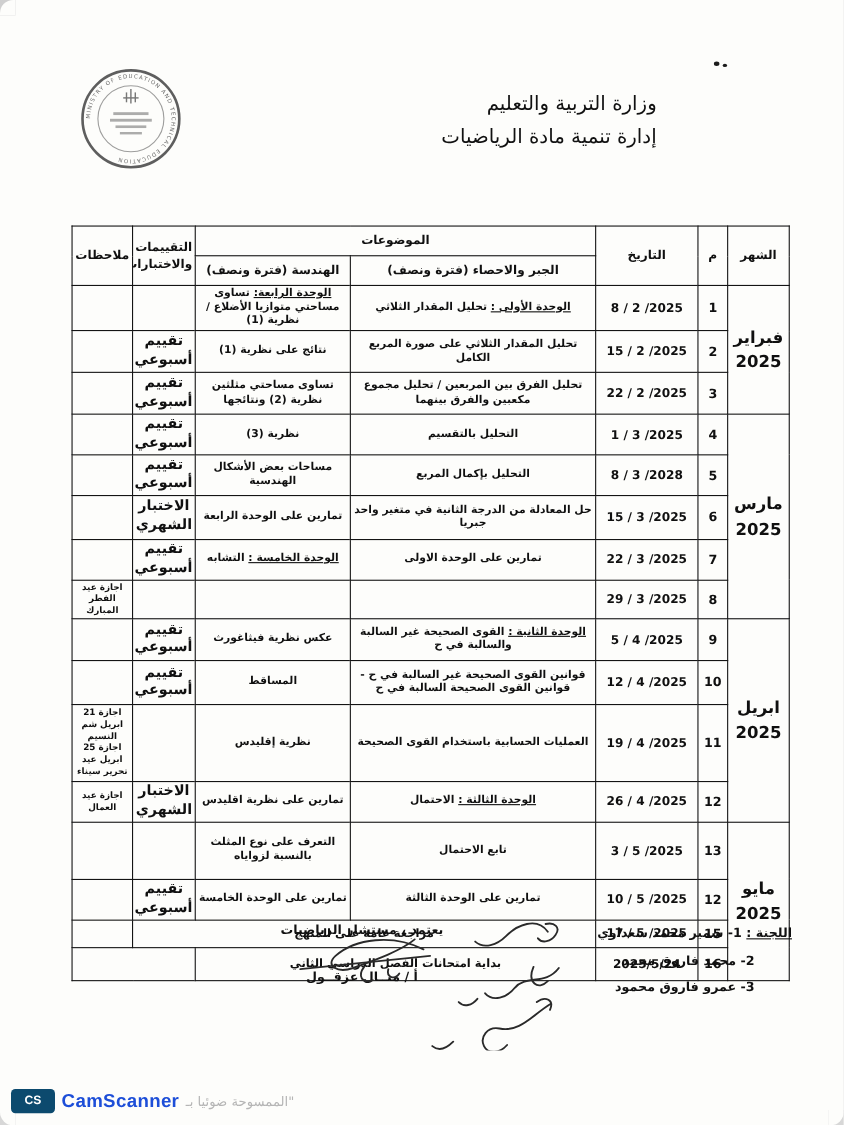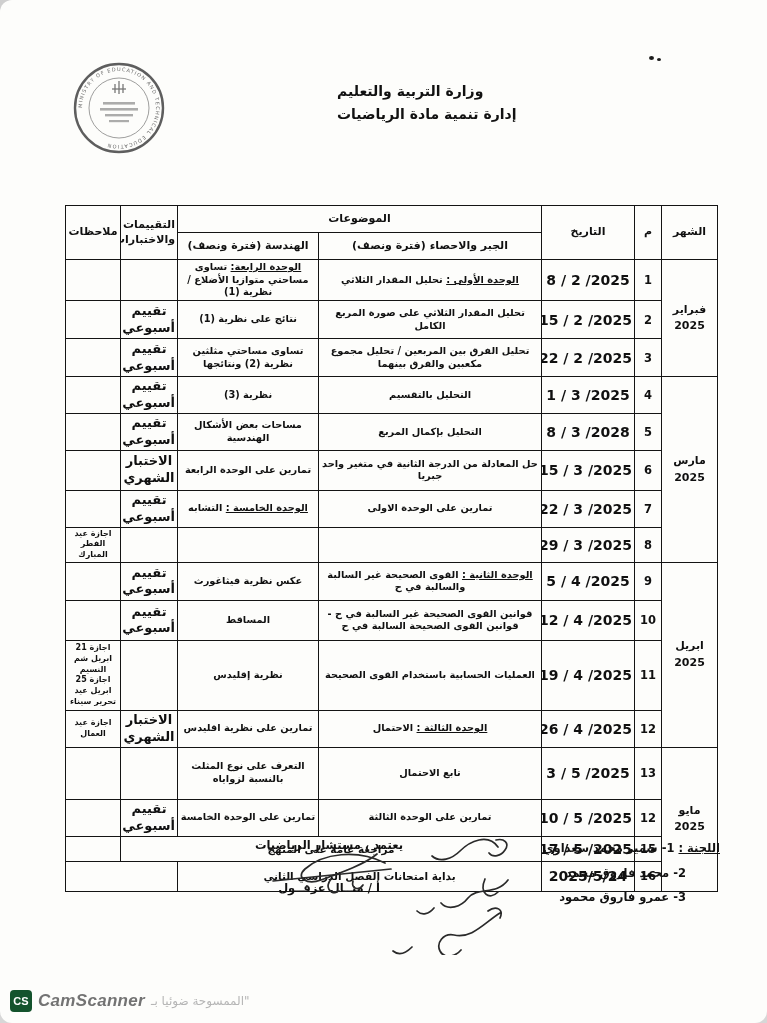--- a/index.html
+++ b/index.html
@@ -4,60 +4,60 @@
 <style>
   html,body{margin:0;padding:0;background:#e9e9e9;}
   .page{position:relative;width:767px;height:1023px;background:#fdfdfb;
         font-family:"DejaVu Sans",sans-serif;color:#111;overflow:hidden;margin:0 auto;}
   
   .corner{position:absolute;width:14px;height:14px;background:transparent;}
   .corner.tl{top:0;left:0;border-top-left-radius:12px;box-shadow:-6px -6px 0 6px #cfcfcf;}
   .corner.bl{bottom:0;left:0;border-bottom-left-radius:12px;box-shadow:-6px 6px 0 6px #d7d7d7;}
   .corner.br{bottom:0;right:0;border-bottom-right-radius:12px;box-shadow:6px 6px 0 6px #d7d7d7;}
 
-  .ministry{position:absolute;top:80px;left:337px;width:260px;text-align:left;
-            font-weight:bold;font-size:14px;line-height:1.65;direction:rtl;}
+  .ministry{position:absolute;top:80px;left:337px;width:260px;text-align:right;
+            font-weight:normal;font-size:18px;line-height:1.65;direction:rtl;}
   .doc-title{position:absolute;top:158px;left:80px;width:640px;text-align:center;
              font-weight:bold;font-size:12.5px;line-height:1.7;direction:rtl;}
 
   .ink-dot{position:absolute;background:#1c1c1c;border-radius:50%;}
 
   
   .stamp{position:absolute;top:58px;left:66px;width:106px;height:102px;opacity:.82;}
 
   
   table.sched{position:absolute;top:205px;left:65px;width:652px;border-collapse:collapse;
               table-layout:fixed;direction:rtl;}
   table.sched th,table.sched td{border:1.6px solid #141414;font-weight:bold;color:#101010;
               text-align:center;vertical-align:middle;padding:1px 2px;overflow:hidden;}
   table.sched th{font-size:11px;line-height:1.35;}
-  td.month{font-size:11px;line-height:1.5;}
+  td.month{font-size:15px;line-height:1.5;}
   td.num{font-size:11.5px;}
-  td.date{font-size:14px;white-space:nowrap;}
+  td.date{font-size:11px;white-space:nowrap;}
   td.alg,td.geo{font-size:9.8px;line-height:1.3;}
   td.eval{font-size:13px;line-height:1.3;}
   td.note{font-size:8px;line-height:1.35;}
   td.merged{font-size:10.5px;}
   .u{text-decoration:underline;}
 
   
   .committee{position:absolute;top:836px;left:505px;width:215px;direction:rtl;text-align:right;
              font-weight:bold;font-size:11.5px;line-height:2.15;}
   .committee .m2,.committee .m3{padding-right:34px;}
   .approval{position:absolute;top:838px;left:239px;width:180px;direction:rtl;text-align:center;
             font-weight:bold;font-size:11.5px;}
   .approval .sig-name{margin-top:29px;}
   .sig-svg{position:absolute;pointer-events:none;}
 
   
   .scanbar{position:absolute;left:10px;top:990px;display:flex;align-items:center;gap:6px;
            font-family:"Liberation Sans",sans-serif;}
-  .cs-box{width:22px;height:22px;border-radius:4px;background:#14532d;color:#fff;
+  .cs-box{width:40px;height:22px;border-radius:4px;background:#0c4a6e;color:#fff;
           font-size:11px;font-weight:bold;display:flex;align-items:center;justify-content:center;}
-  .cs-word{color:#737373;font-size:17px;font-weight:bold;letter-spacing:.3px;font-style:italic;}
+  .cs-word{color:#1d4ed8;font-size:17px;font-weight:bold;letter-spacing:.3px;}
   .cs-ar{color:#b5b5b5;font-size:12px;direction:rtl;font-family:"DejaVu Sans",sans-serif;}
 </style>
 </head>
 <body>
 
 <div class="page">
 
   <div class="corner tl"></div>
   <div class="corner bl"></div>
   <div class="corner br"></div>

